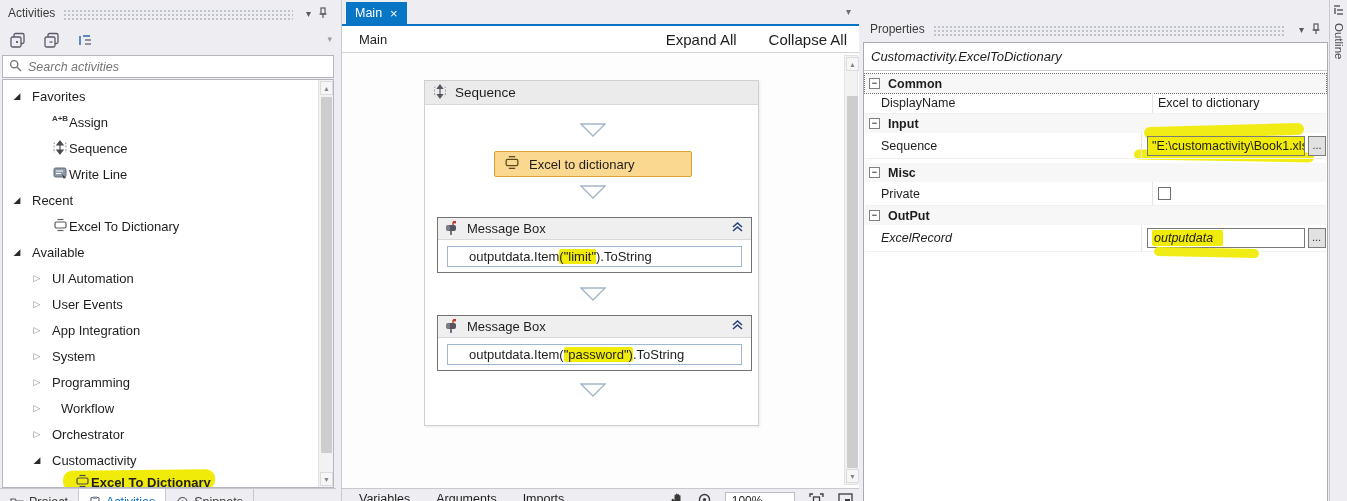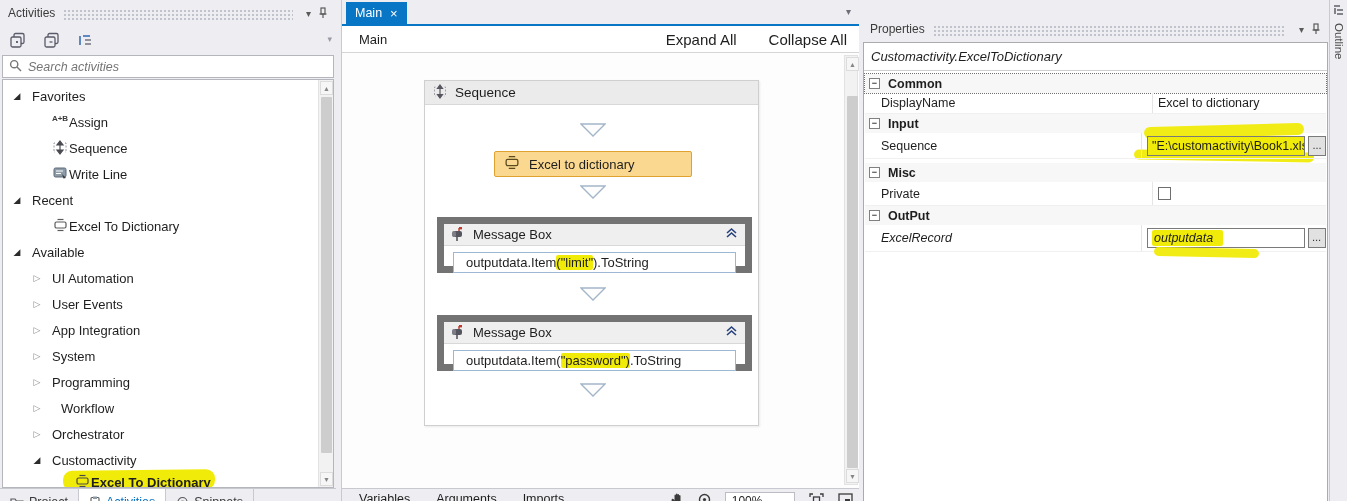--- a/index.html
+++ b/index.html
@@ -48,24 +48,24 @@
   .tab-underline { position:absolute; left:0; top:24px; width:517px; height:2px; background:#0975c5; }
   .ts-caret { position:absolute; right:8px; top:6px; color:#6e6e78; font-size:10px; }
   .crumbbar { position:absolute; top:26px; left:0; width:517px; height:27px; background:#fff; display:flex; align-items:center; padding:0 12px 0 17px; border-bottom:1px solid #d5d5d5; }
   .crumb { font-size:13px; }
   .crumb-links { margin-left:auto; display:flex; gap:32px; font-size:15px; }
   #canvas { position:absolute; top:53px; left:0; width:517px; height:435px; background:#fdfdfd; overflow:hidden; }
   .seq { position:absolute; left:82px; top:27px; width:335px; height:346px; background:#fff; border:1px solid #cfcfcf; box-shadow:1px 1px 2px rgba(0,0,0,0.08); }
   .seq-header { height:24px; background:#ebebeb; border-bottom:1px solid #d8d8d8; display:flex; align-items:center; gap:8px; padding:0 8px; font-size:13.5px; }
   .connector { position:absolute; left:155px; width:26px; height:14px; }
   .act-excel { position:absolute; left:69px; top:70px; width:198px; height:26px; background:#fbd88f; border:1px solid #e0a22e; border-radius:2px; display:flex; align-items:center; gap:9px; padding:0 9px; font-size:13px; }
-  .mbox { position:absolute; left:12px; width:315px; height:56px; background:#fff; border:7px solid #737373; }
+  .mbox { position:absolute; left:12px; width:315px; height:56px; background:#fff; border:1px solid #737373; }
   .mb-header { height:22px; background:#efefef; border-bottom:1px solid #d8d8d8; display:flex; align-items:center; gap:7px; padding:0 7px; font-size:13px; }
   .mb-chev { margin-left:auto; }
-  .mb-expr { position:absolute; left:9px; right:9px; top:28px; height:21px; border:1px solid #9cb8d3; background:#fff; display:flex; align-items:center; padding:0 12px; font-size:13px; white-space:nowrap; overflow:hidden; }
+  .mb-expr { position:absolute; left:9px; right:9px; top:28px; height:21px; border:1px solid #9cb8d3; background:#fff; display:flex; align-items:center; padding:0 21px; font-size:13px; white-space:nowrap; overflow:hidden; }
   .yhl { background:#f1eb09; border-radius:2px; }
   .canvas-scroll { position:absolute; right:1px; top:2px; width:14px; height:430px; background:#f2f2f2; border:1px solid #e2e2e2; }
   .statusbar { position:absolute; top:488px; left:0; width:517px; height:24px; background:#eeeef2; border-top:1px solid #c8c8d0; display:flex; align-items:flex-start; padding:3px 6px 0 17px; gap:26px; font-size:12.5px; overflow:hidden; }
   .sb-right { margin-left:auto; display:flex; align-items:center; gap:14px; }
   .zoom-sel { display:flex; align-items:center; gap:18px; border:1px solid #bcbcc4; background:#fff; padding:0 6px; height:18px; font-size:12px; }
 
   
   #right-panel { left:862px; top:16px; width:467px; height:501px; }
   #props-body { position:absolute; top:26px; left:1px; width:465px; height:475px; background:#fff; border:1px solid #ababab; border-bottom:none; }
   .props-title { height:28px; display:flex; align-items:center; padding:0 7px; font-size:13px; border-bottom:1px solid #cfcfcf;font-style:italic; }

